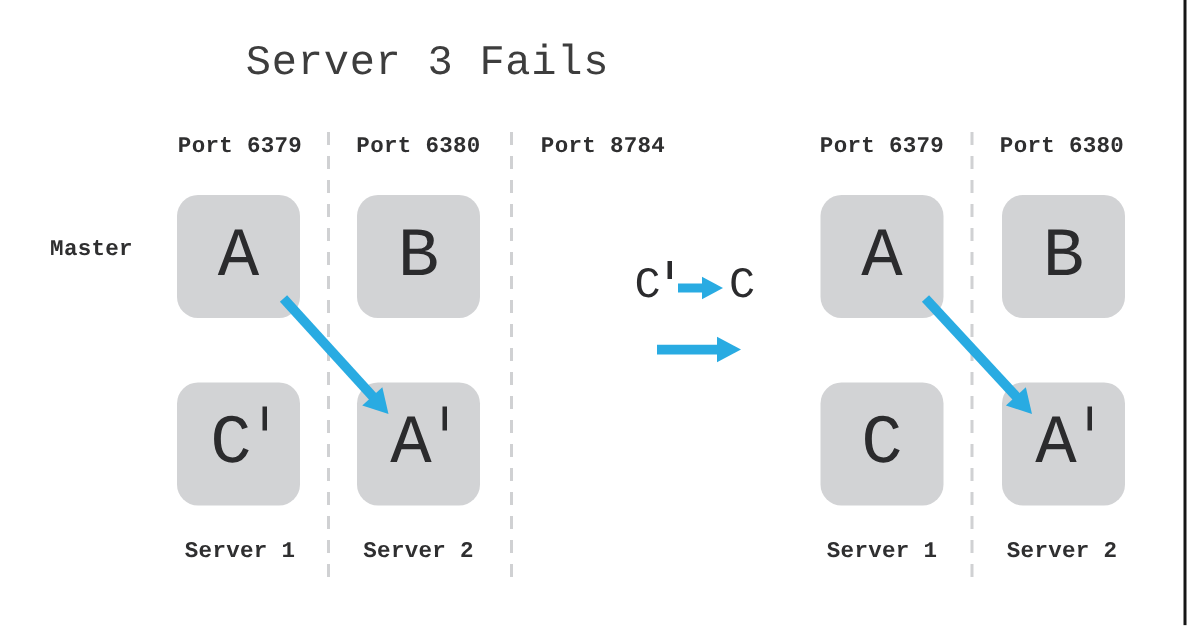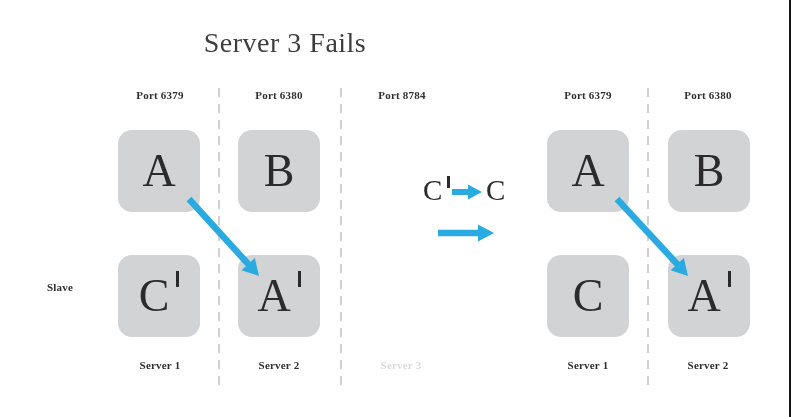--- a/index.html
+++ b/index.html
@@ -1,26 +1,26 @@
 <!DOCTYPE html>
 <html><head>
 <meta charset="utf-8">
 <style>
   html,body{margin:0;padding:0;background:#ffffff;}
   .canvas{
     position:relative;width:794px;height:417px;background:#ffffff;overflow:hidden;
-    font-family:Liberation Serif, serif;
+    font-family:Liberation Mono, monospace;
   }
   .title{
     position:absolute;left:140px;top:27px;width:290px;text-align:center;
     font-size:28px;font-weight:400;color:#3d3d3d;letter-spacing:.5px;
   }
   .port-label,.server-label,.row-label{
     position:absolute;width:110px;text-align:center;
-    font-size:11px;font-weight:700;color:#2f2f30;letter-spacing:.2px;
+    font-size:15px;font-weight:700;color:#2f2f30;letter-spacing:.2px;
   }
   .port-label{top:89px;}
   .server-label{top:359px;}
   .server-label.failed{color:#d8dadc;}
   .row-label{width:80px;}
   .node{
     position:absolute;width:82px;height:82px;background:#d2d3d5;border-radius:14px;
     display:flex;align-items:center;justify-content:center;
   }
   .letter{
@@ -48,21 +48,21 @@
 
   <div class="title">Server 3 Fails</div>
 
   <div class="port-label" style="left:105px;">Port 6379</div>
   <div class="port-label" style="left:224px;">Port 6380</div>
   <div class="port-label" style="left:347px;">Port 8784</div>
 
   <div class="port-label" style="left:533px;">Port 6379</div>
   <div class="port-label" style="left:653px;">Port 6380</div>
 
-  <div class="row-label" style="left:20px;top:281px;">Slave</div>
+  <div class="row-label" style="left:21px;top:158px;">Master</div>
 
   <div class="divider" style="left:218px;"></div>
   <div class="divider" style="left:340px;"></div>
   <div class="divider" style="left:647px;"></div>
 
   <div class="node" style="left:118px;top:130px;">
     <span class="letter">A</span>
   </div>
   <div class="node" style="left:238px;top:130px;">
     <span class="letter">B</span>
@@ -85,21 +85,20 @@
   <div class="node" style="left:547px;top:255px;">
     <span class="letter">C</span>
   </div>
   <div class="node" style="left:668px;top:255px;">
     <span class="letter">A</span>
       <span class="prime"></span>
   </div>
 
   <div class="server-label" style="left:105px;">Server 1</div>
   <div class="server-label" style="left:224px;">Server 2</div>
-  <div class="server-label failed" style="left:346px;">Server 3</div>
 
   <div class="server-label" style="left:533px;">Server 1</div>
   <div class="server-label" style="left:653px;">Server 2</div>
 
   <span class="annot-letter" style="left:423px;"><span>C</span><span class="prime"></span></span>
   <span class="annot-letter" style="left:486px;">C</span>
 
   <svg class="arrows" width="794" height="417" viewBox="0 0 794 417">
     <g>
       <line x1="189" y1="199" x2="250" y2="266" stroke="#29abe2" stroke-width="6.5"></line>

